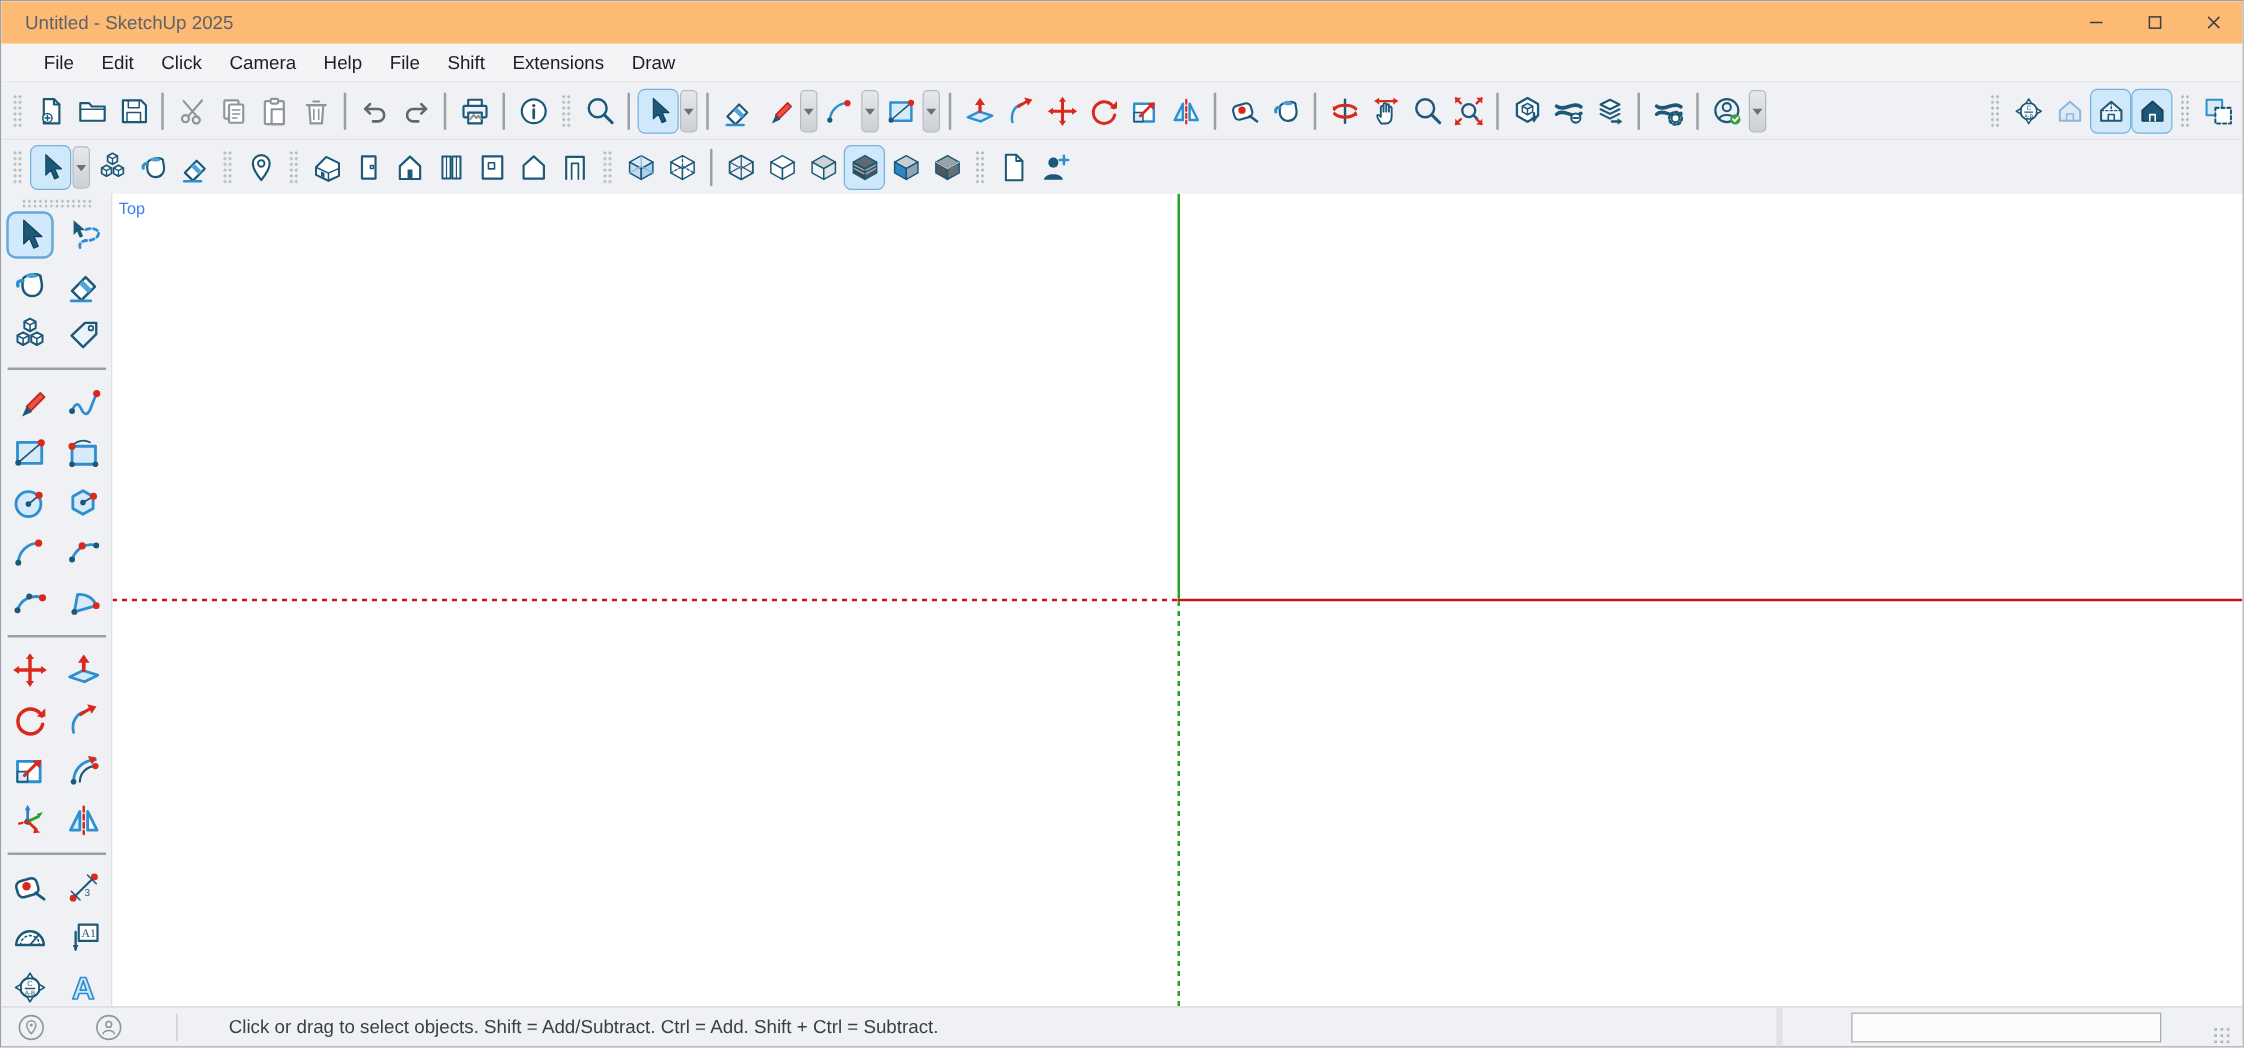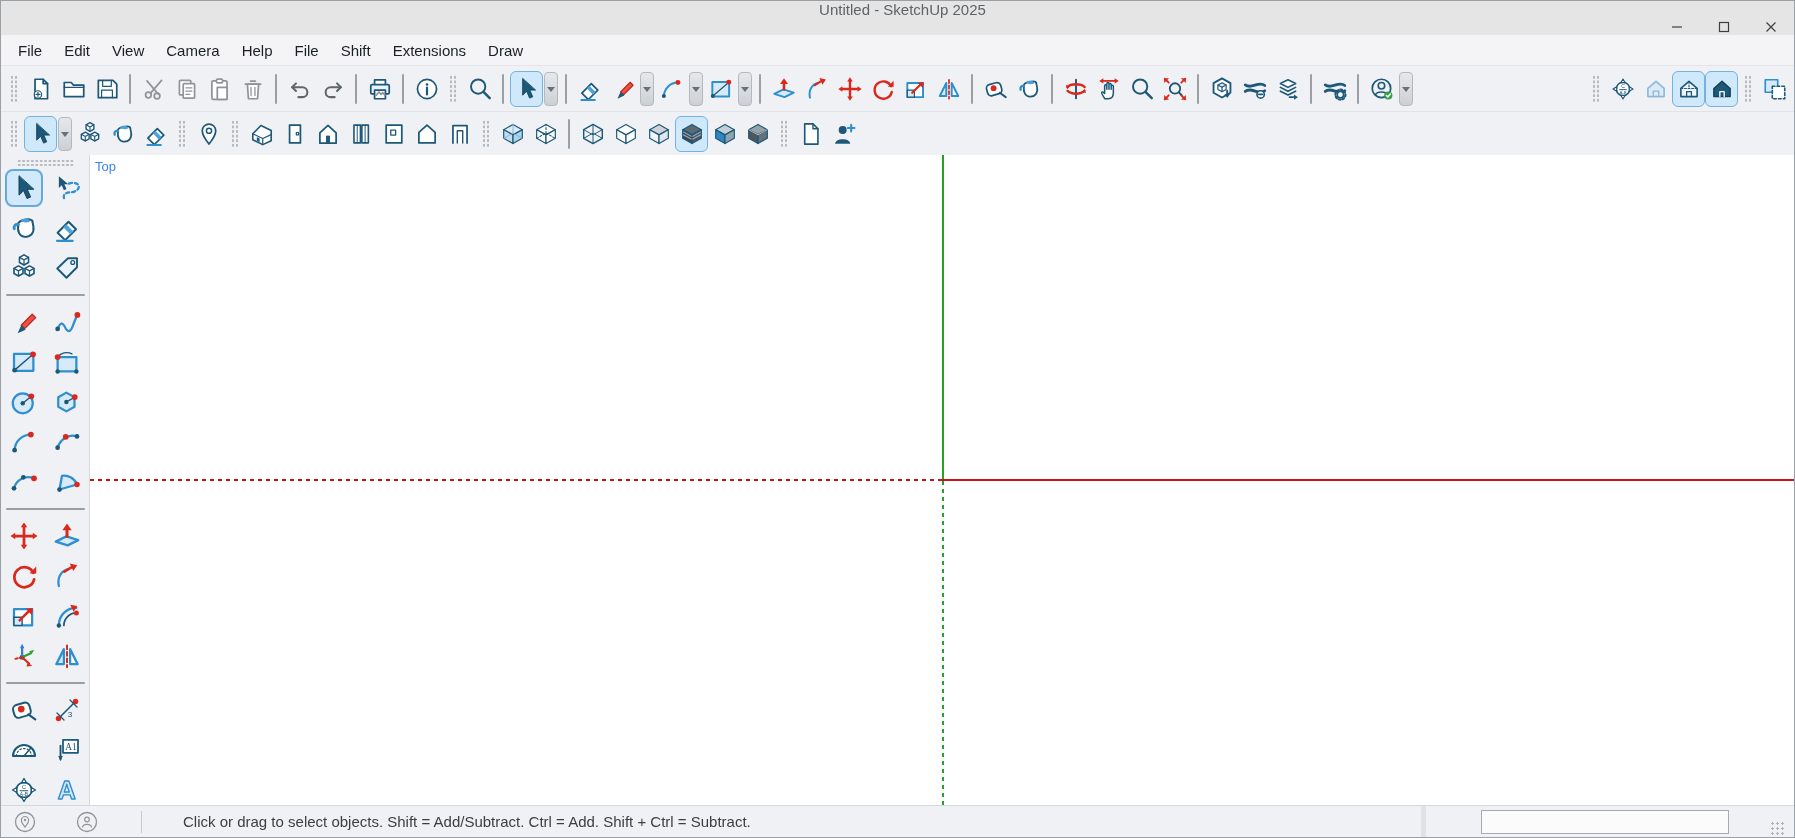--- a/index.html
+++ b/index.html
@@ -1,25 +1,25 @@
 <!DOCTYPE html>
 <html><head>
 <meta charset="utf-8">
 <style>
   html,body{margin:0;padding:0;background:#cfd3d8;}
   .app{position:relative;width:1795px;height:838px;overflow:hidden;background:#fff;
        font-family:"Liberation Sans",sans-serif;border:1px solid #9aa0a6;box-sizing:border-box;}
   
-  .titlebar{height:34px;background:#e5e5e5;display:flex;align-items:center;padding-left:10px;flex-direction:column;}
+  .titlebar{height:34px;background:#fdba74;display:flex;align-items:center;padding-left:10px;}
   .logo{display:flex;margin-right:9px;}
   .title{font-size:15px;color:#5f6368;flex:0 0 auto;}
   .wincontrols{margin-left:auto;display:flex;height:100%;}
   .wbtn{width:47px;height:100%;display:flex;align-items:center;justify-content:center;}
   
-  .menubar{height:30px;background:#f4f4f6;display:flex;align-items:center;padding-left:6px;
+  .menubar{height:30px;background:#f4f4f6;display:flex;align-items:center;padding-left:23px;
            font-size:15px;color:#1b1f24;border-bottom:1px solid #e4e5e8;}
   .menuitem{padding:3px 11px;}
   
   .toolbar{background:#f0f1f4;display:flex;align-items:center;padding:0 3px;}
   .row1{height:45px;border-bottom:1px solid #e2e3e6;}
   .row2{height:44px;border-bottom:1px solid #d7d8db;}
   .tb{width:33px;height:36px;border-radius:6px;display:flex;align-items:center;justify-content:center;
       border:1.5px solid transparent;flex:0 0 auto;box-sizing:border-box;}
   .tb.active{background:#cfe8fa;border-color:#74b2e0;}
   .ic{display:flex;}
@@ -95,21 +95,21 @@
           <svg viewBox="0 0 12 12" width="12" height="12" fill="none">
             <path d="M1.5 1.5 10.5 10.5M10.5 1.5 1.5 10.5" stroke="#3c4043" stroke-width="1.2"></path>
           </svg>
         </div>
       </div>
   </div>
 
   <div class="menubar">
       <span class="menuitem">File</span>
       <span class="menuitem">Edit</span>
-      <span class="menuitem">View</span>
+      <span class="menuitem">Click</span>
       <span class="menuitem">Camera</span>
       <span class="menuitem">Help</span>
       <span class="menuitem">File</span>
       <span class="menuitem">Shift</span>
       <span class="menuitem">Extensions</span>
       <span class="menuitem">Draw</span>
     </div>
 
   <div class="toolbar row1">
       <div class="grip"></div>

